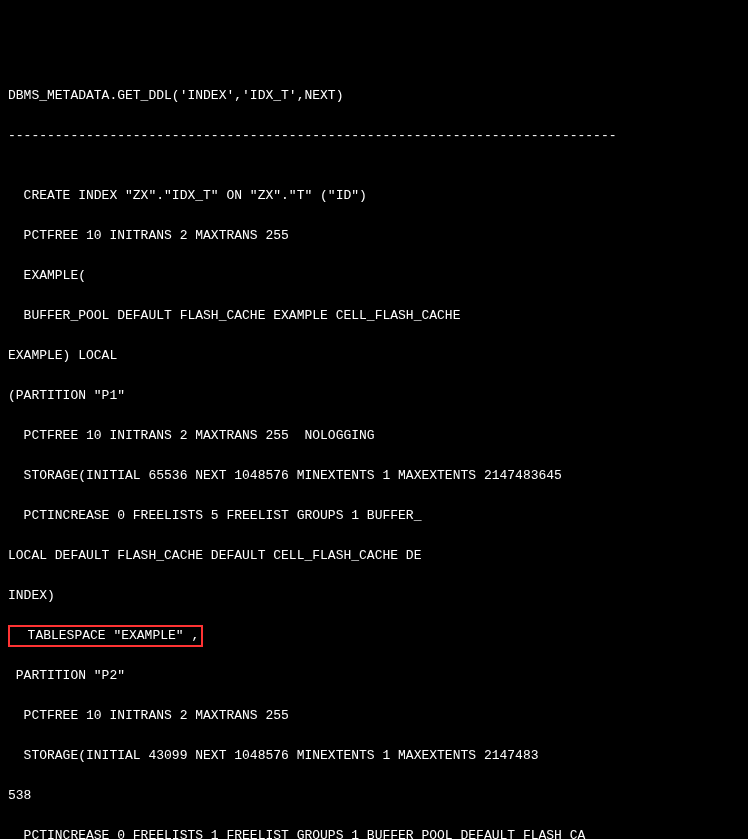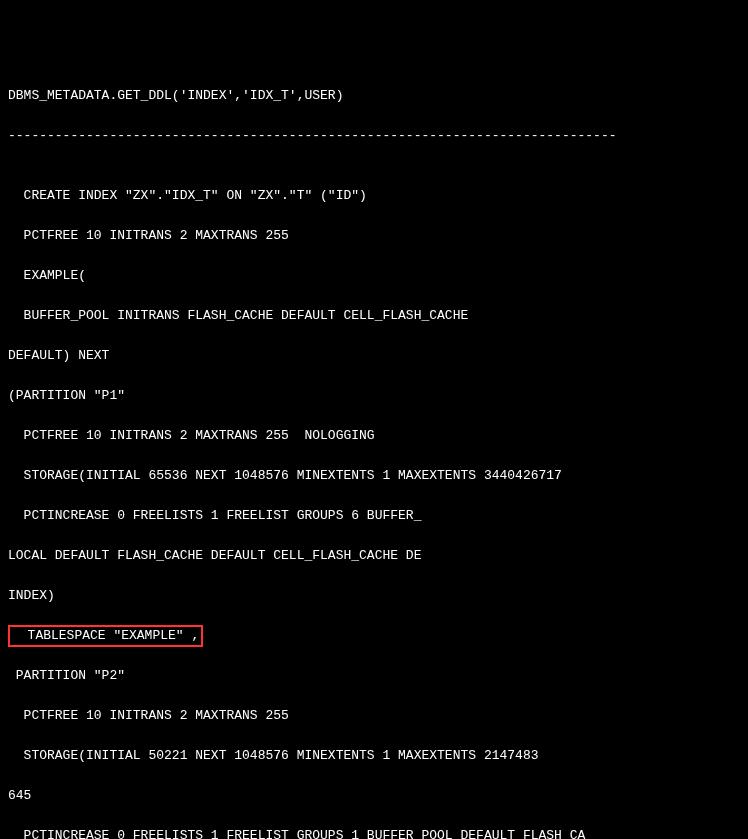--- a/index.html
+++ b/index.html
@@ -25,39 +25,39 @@
       padding: 0 2px;
       margin: -2px 0;
       line-height: 18px;
     }
   </style>
 </head>
 <body>
 
 
 
-<span class="line">DBMS_METADATA.GET_DDL('INDEX','IDX_T',USER)</span>
+<span class="line">DBMS_METADATA.GET_DDL('INDEX','IDX_T',NEXT)</span>
 <span class="line">------------------------------------------------------------------------------</span>
 <span class="line"></span>
 <span class="line">  CREATE INDEX "ZX"."IDX_T" ON "ZX"."T" ("ID")</span>
 <span class="line">  PCTFREE 10 INITRANS 2 MAXTRANS 255</span>
 <span class="line">  EXAMPLE(</span>
-<span class="line">  BUFFER_POOL INITRANS FLASH_CACHE DEFAULT CELL_FLASH_CACHE</span>
-<span class="line">DEFAULT) NEXT</span>
+<span class="line">  BUFFER_POOL DEFAULT FLASH_CACHE EXAMPLE CELL_FLASH_CACHE</span>
+<span class="line">EXAMPLE) LOCAL</span>
 <span class="line">(PARTITION "P1"</span>
 <span class="line">  PCTFREE 10 INITRANS 2 MAXTRANS 255  NOLOGGING</span>
-<span class="line">  STORAGE(INITIAL 65536 NEXT 1048576 MINEXTENTS 1 MAXEXTENTS 3440426717</span>
-<span class="line">  PCTINCREASE 0 FREELISTS 1 FREELIST GROUPS 6 BUFFER_</span>
+<span class="line">  STORAGE(INITIAL 65536 NEXT 1048576 MINEXTENTS 1 MAXEXTENTS 2147483645</span>
+<span class="line">  PCTINCREASE 0 FREELISTS 5 FREELIST GROUPS 1 BUFFER_</span>
 <span class="line">LOCAL DEFAULT FLASH_CACHE DEFAULT CELL_FLASH_CACHE DE</span>
 <span class="line">INDEX)</span>
 <span class="line"><span class="highlight">  TABLESPACE "EXAMPLE" ,</span></span>
 <span class="line"> PARTITION "P2"</span>
 <span class="line">  PCTFREE 10 INITRANS 2 MAXTRANS 255</span>
-<span class="line">  STORAGE(INITIAL 50221 NEXT 1048576 MINEXTENTS 1 MAXEXTENTS 2147483</span>
-<span class="line">645</span>
+<span class="line">  STORAGE(INITIAL 43099 NEXT 1048576 MINEXTENTS 1 MAXEXTENTS 2147483</span>
+<span class="line">538</span>
 <span class="line">  PCTINCREASE 0 FREELISTS 1 FREELIST GROUPS 1 BUFFER_POOL DEFAULT FLASH_CA</span>
 
 
 
 
 
 
 
 
 

